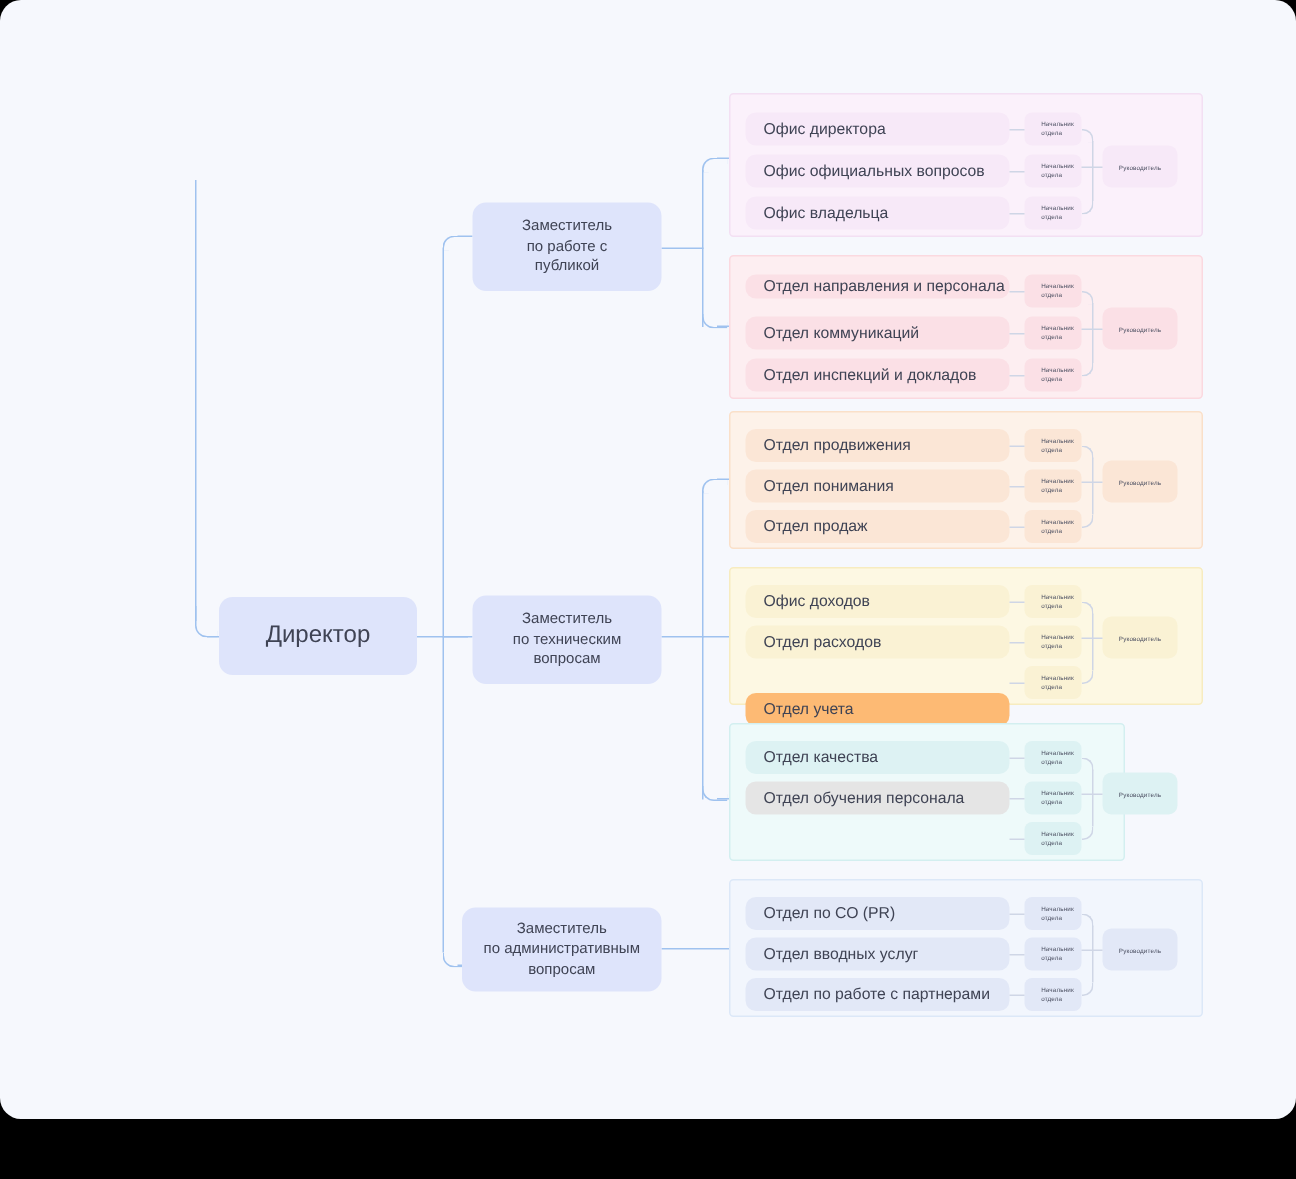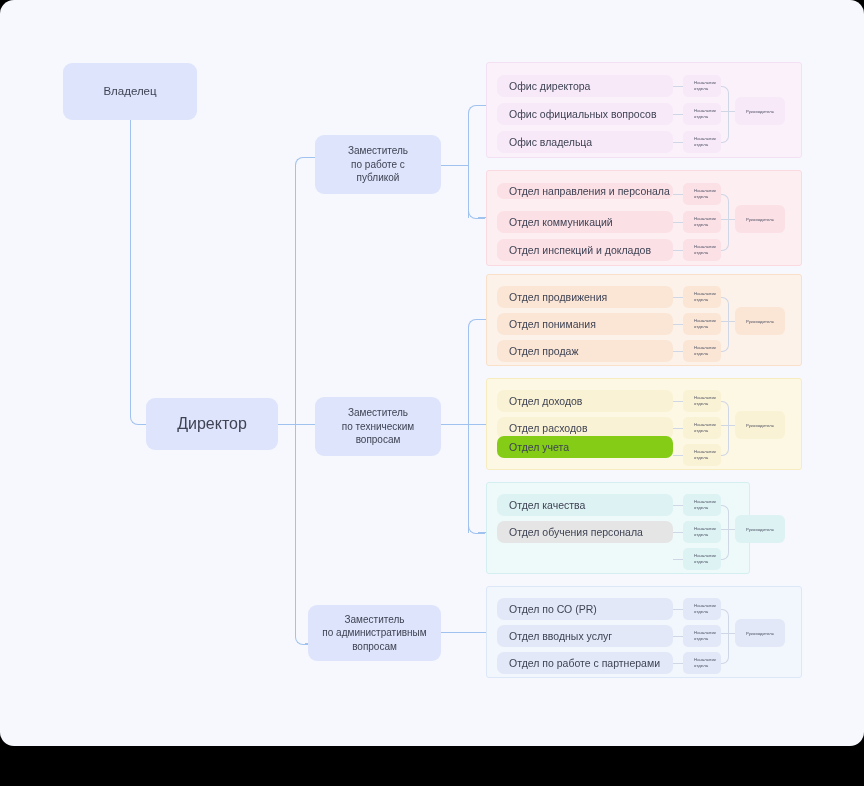--- a/index.html
+++ b/index.html
@@ -88,23 +88,20 @@
   <div class="ln lnh" style="left:441px;top:424px;width:28px;"></div>
   <div class="ln lnv" style="left:468px;top:327px;height:206px;"></div>
   <div class="elbow" style="left:468px;top:319px;width:16px;height:9px;border-top-width:1px;border-left-width:1px;border-top-left-radius:8px;"></div>
   <div class="ln lnh" style="left:478px;top:319px;width:8px;"></div>
   <div class="ln lnh" style="left:468px;top:424px;width:18px;"></div>
   <div class="elbow" style="left:468px;top:524px;width:16px;height:9px;border-bottom-width:1px;border-left-width:1px;border-bottom-left-radius:8px;"></div>
   <div class="ln lnh" style="left:478px;top:532px;width:8px;"></div>
 
   <div class="ln lnh" style="left:441px;top:632px;width:45px;"></div>
 
-  <div class="node node-owner" style="left:63px;top:63px;width:134px;height:57px;">
-    <span>Владелец</span>
-  </div>
 
   <div class="node node-dir" style="left:146px;top:398px;width:132px;height:52px;">
     <span>Директор</span>
   </div>
 
   <div class="node node-dep" style="left:315px;top:135px;width:126px;height:59px;flex-direction:column;justify-content:center;">
     <span>Заместитель</span>
     <span>по работе с</span>
     <span>публикой</span>
   </div>
@@ -209,37 +206,37 @@
           </div>
         </div>
         <div class="gln glnh ln" style="left: 186px; top: 76px; width: 10px; background: rgb(207, 214, 230);"></div>
         <div class="gln glnv" style="left: 241px; top: 30px; height: 38px; background: rgb(207, 214, 230);"></div>
         <div class="elbow" style="left: 234px; top: 22px; width: 7px; height: 8px; border-top-width: 1px; border-right-width: 1px; border-top-right-radius: 7px; border-color: rgb(207, 214, 230);"></div>
         <div class="elbow" style="left: 234px; top: 68px; width: 7px; height: 8px; border-bottom-width: 1px; border-right-width: 1px; border-bottom-right-radius: 7px; border-color: rgb(207, 214, 230);"></div>
         <div class="gln glnh" style="left: 234px; top: 46px; width: 14px; height: 1px; background: rgb(207, 214, 230);"></div>
         <div class="head" style="left: 248px; top: 32px; width: 50px; height: 28px; background: rgb(251, 230, 214);">Руководитель</div>
       </div>
       <div class="group" style="left: 486px; top: 378px; width: 316px; height: 92px; background: rgb(253, 248, 227); border-color: rgb(247, 236, 192);">
-        <div class="grow" style="left: 10px; top: 11px; width: 176px; height: 22px; background: rgb(250, 242, 212);">Отдел доходов</div>
+        <div class="grow" style="left: 10px; top: 11px; width: 176px; height: 22px; background: rgb(250, 242, 212);">Офис доходов</div>
         <div class="chief" style="left: 196px; top: 11px; width: 38px; height: 22px; background: rgb(250, 242, 212);">
           <div>
             <span>Начальник</span>
             <span>отдела</span>
           </div>
         </div>
         <div class="gln glnh ln" style="left: 186px; top: 22px; width: 10px; background: rgb(207, 214, 230);"></div>
         <div class="grow" style="left: 10px; top: 38px; width: 176px; height: 22px; background: rgb(250, 242, 212);">Отдел расходов</div>
         <div class="chief" style="left: 196px; top: 38px; width: 38px; height: 22px; background: rgb(250, 242, 212);">
           <div>
             <span>Начальник</span>
             <span>отдела</span>
           </div>
         </div>
         <div class="gln glnh ln" style="left: 186px; top: 49px; width: 10px; background: rgb(207, 214, 230);"></div>
-        <div class="grow" style="left: 10px; top: 57px; width: 176px; height: 22px; background: #84cc16;">Отдел учета</div>
+        <div class="grow" style="left: 10px; top: 83px; width: 176px; height: 22px; background: #fdba74;">Отдел учета</div>
         <div class="chief" style="left: 196px; top: 65px; width: 38px; height: 22px; background: rgb(250, 242, 212);">
           <div>
             <span>Начальник</span>
             <span>отдела</span>
           </div>
         </div>
         <div class="gln glnh ln" style="left: 186px; top: 76px; width: 10px; background: rgb(207, 214, 230);"></div>
         <div class="gln glnv" style="left: 241px; top: 30px; height: 38px; background: rgb(207, 214, 230);"></div>
         <div class="elbow" style="left: 234px; top: 22px; width: 7px; height: 8px; border-top-width: 1px; border-right-width: 1px; border-top-right-radius: 7px; border-color: rgb(207, 214, 230);"></div>
         <div class="elbow" style="left: 234px; top: 68px; width: 7px; height: 8px; border-bottom-width: 1px; border-right-width: 1px; border-bottom-right-radius: 7px; border-color: rgb(207, 214, 230);"></div>

